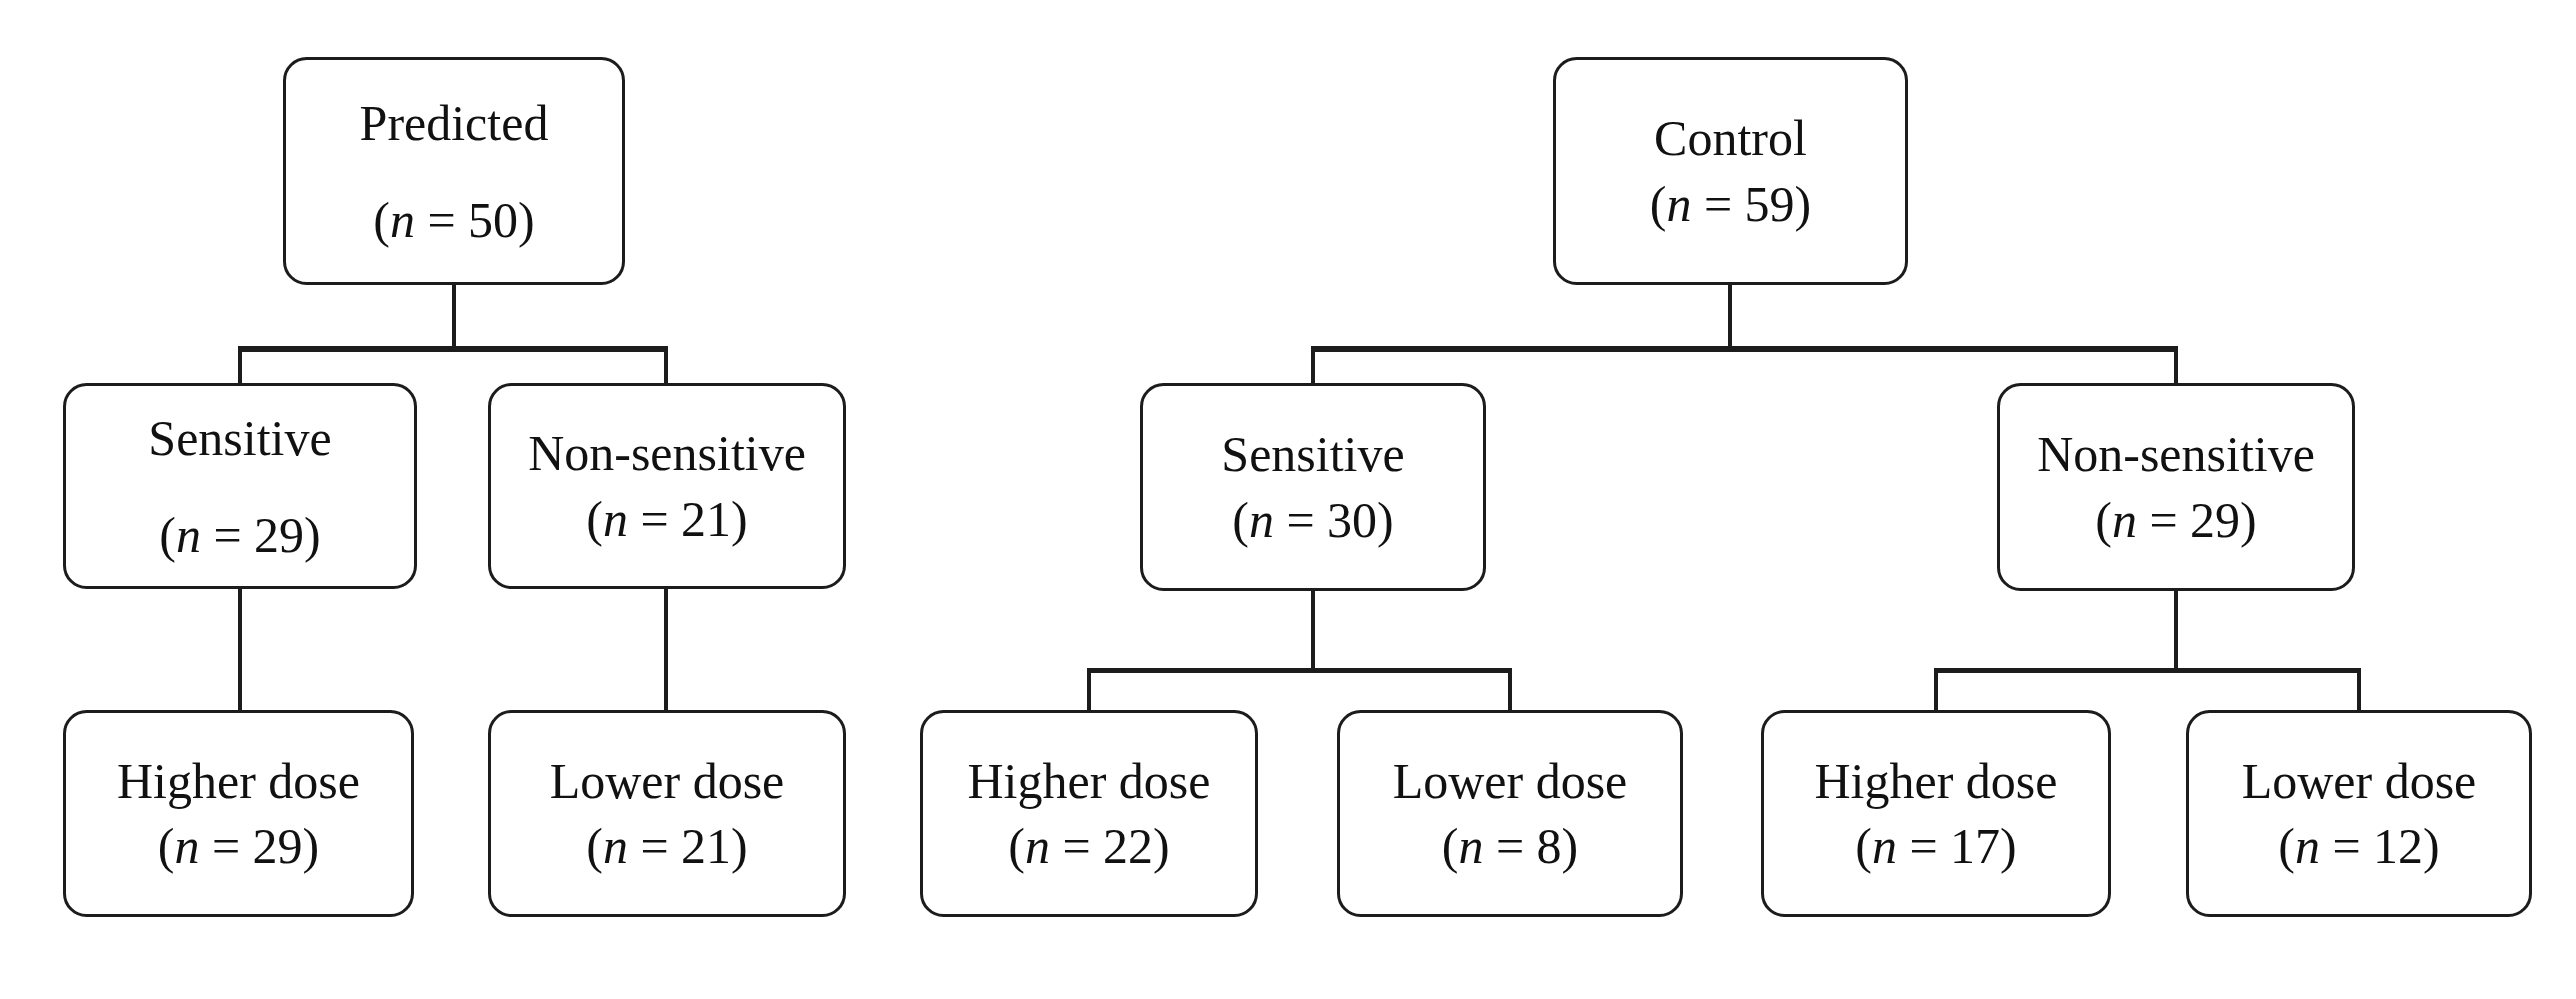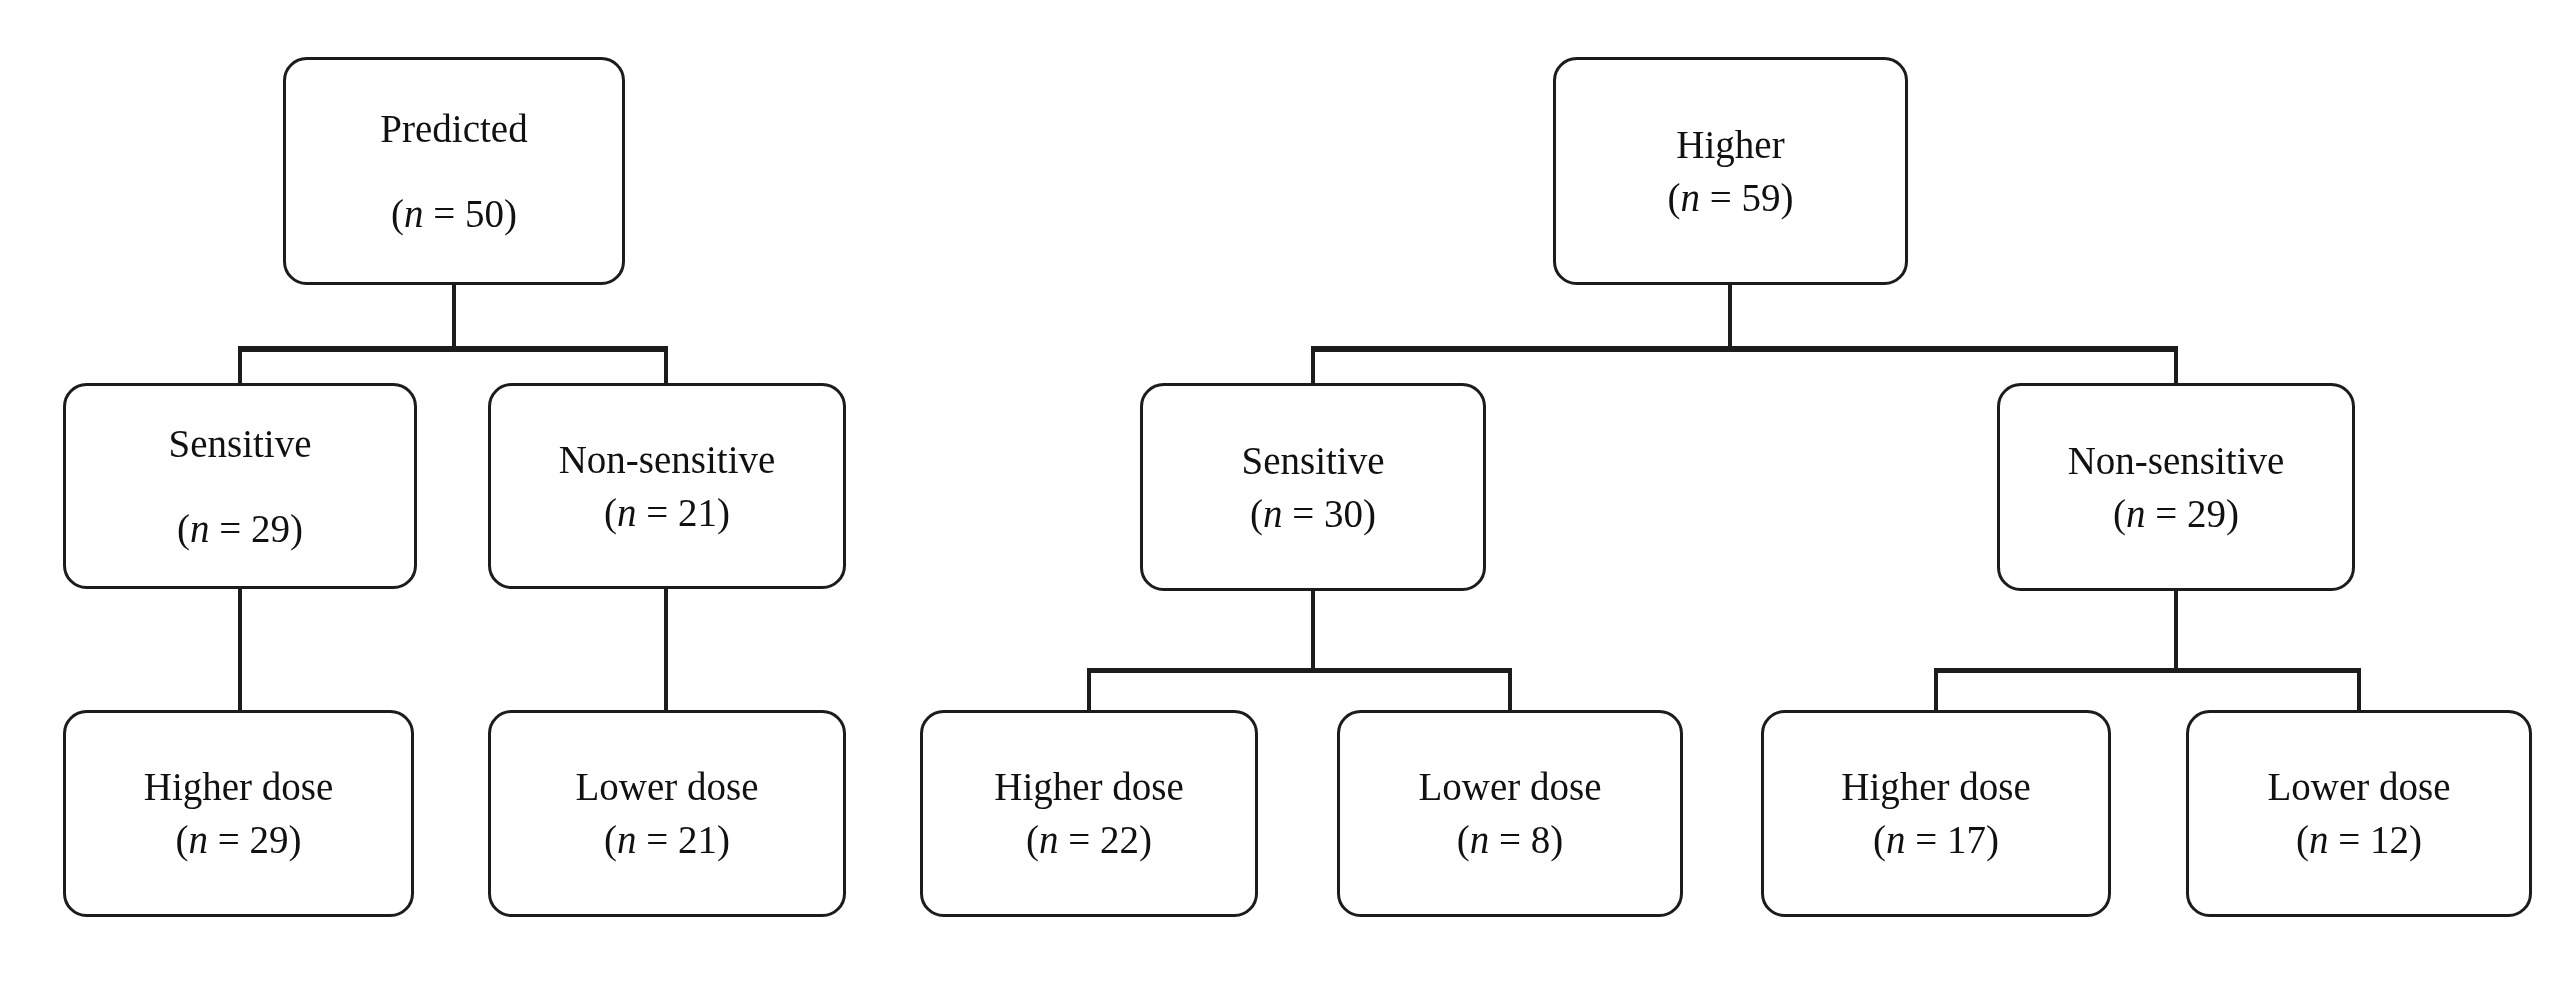--- a/index.html
+++ b/index.html
@@ -25,21 +25,21 @@
     flex-direction: column;
     align-items: center;
     justify-content: center;
     text-align: center;
     color: #111111;
     gap: 9.4px;
   }
   .node.wide-gap { gap: 41px; }
   .node .label,
   .node .nval {
-    font-size: 39px;
+    font-size: 50px;
     line-height: 1.12;
     white-space: nowrap;
   }
   .conn {
     position: absolute;
     background: #1c1c1c;
   }
 </style>
 </head>
 <body>
@@ -73,21 +73,21 @@
     <span class="label">Higher dose</span>
     <span class="nval">(<i>n</i> = 29)</span>
   </div>
 
   <div class="node" style="left:488px; top:710px; width:358px; height:207px;">
     <span class="label">Lower dose</span>
     <span class="nval">(<i>n</i> = 21)</span>
   </div>
 
   <div class="node" style="left:1553px; top:57px; width:355px; height:228px;">
-    <span class="label">Higher</span>
+    <span class="label">Control</span>
     <span class="nval">(<i>n</i> = 59)</span>
   </div>
 
   <div class="conn" style="left:1728px; top:283px; width:3.9px; height:66px;"></div>
   <div class="conn" style="left:1311px; top:346px; width:867px; height:5.5px;"></div>
   <div class="conn" style="left:1311px; top:346px; width:3.9px; height:37px;"></div>
   <div class="conn" style="left:2174px; top:346px; width:3.9px; height:37px;"></div>
 
   <div class="node" style="left:1140px; top:383px; width:346px; height:208px;">
     <span class="label">Sensitive</span>

